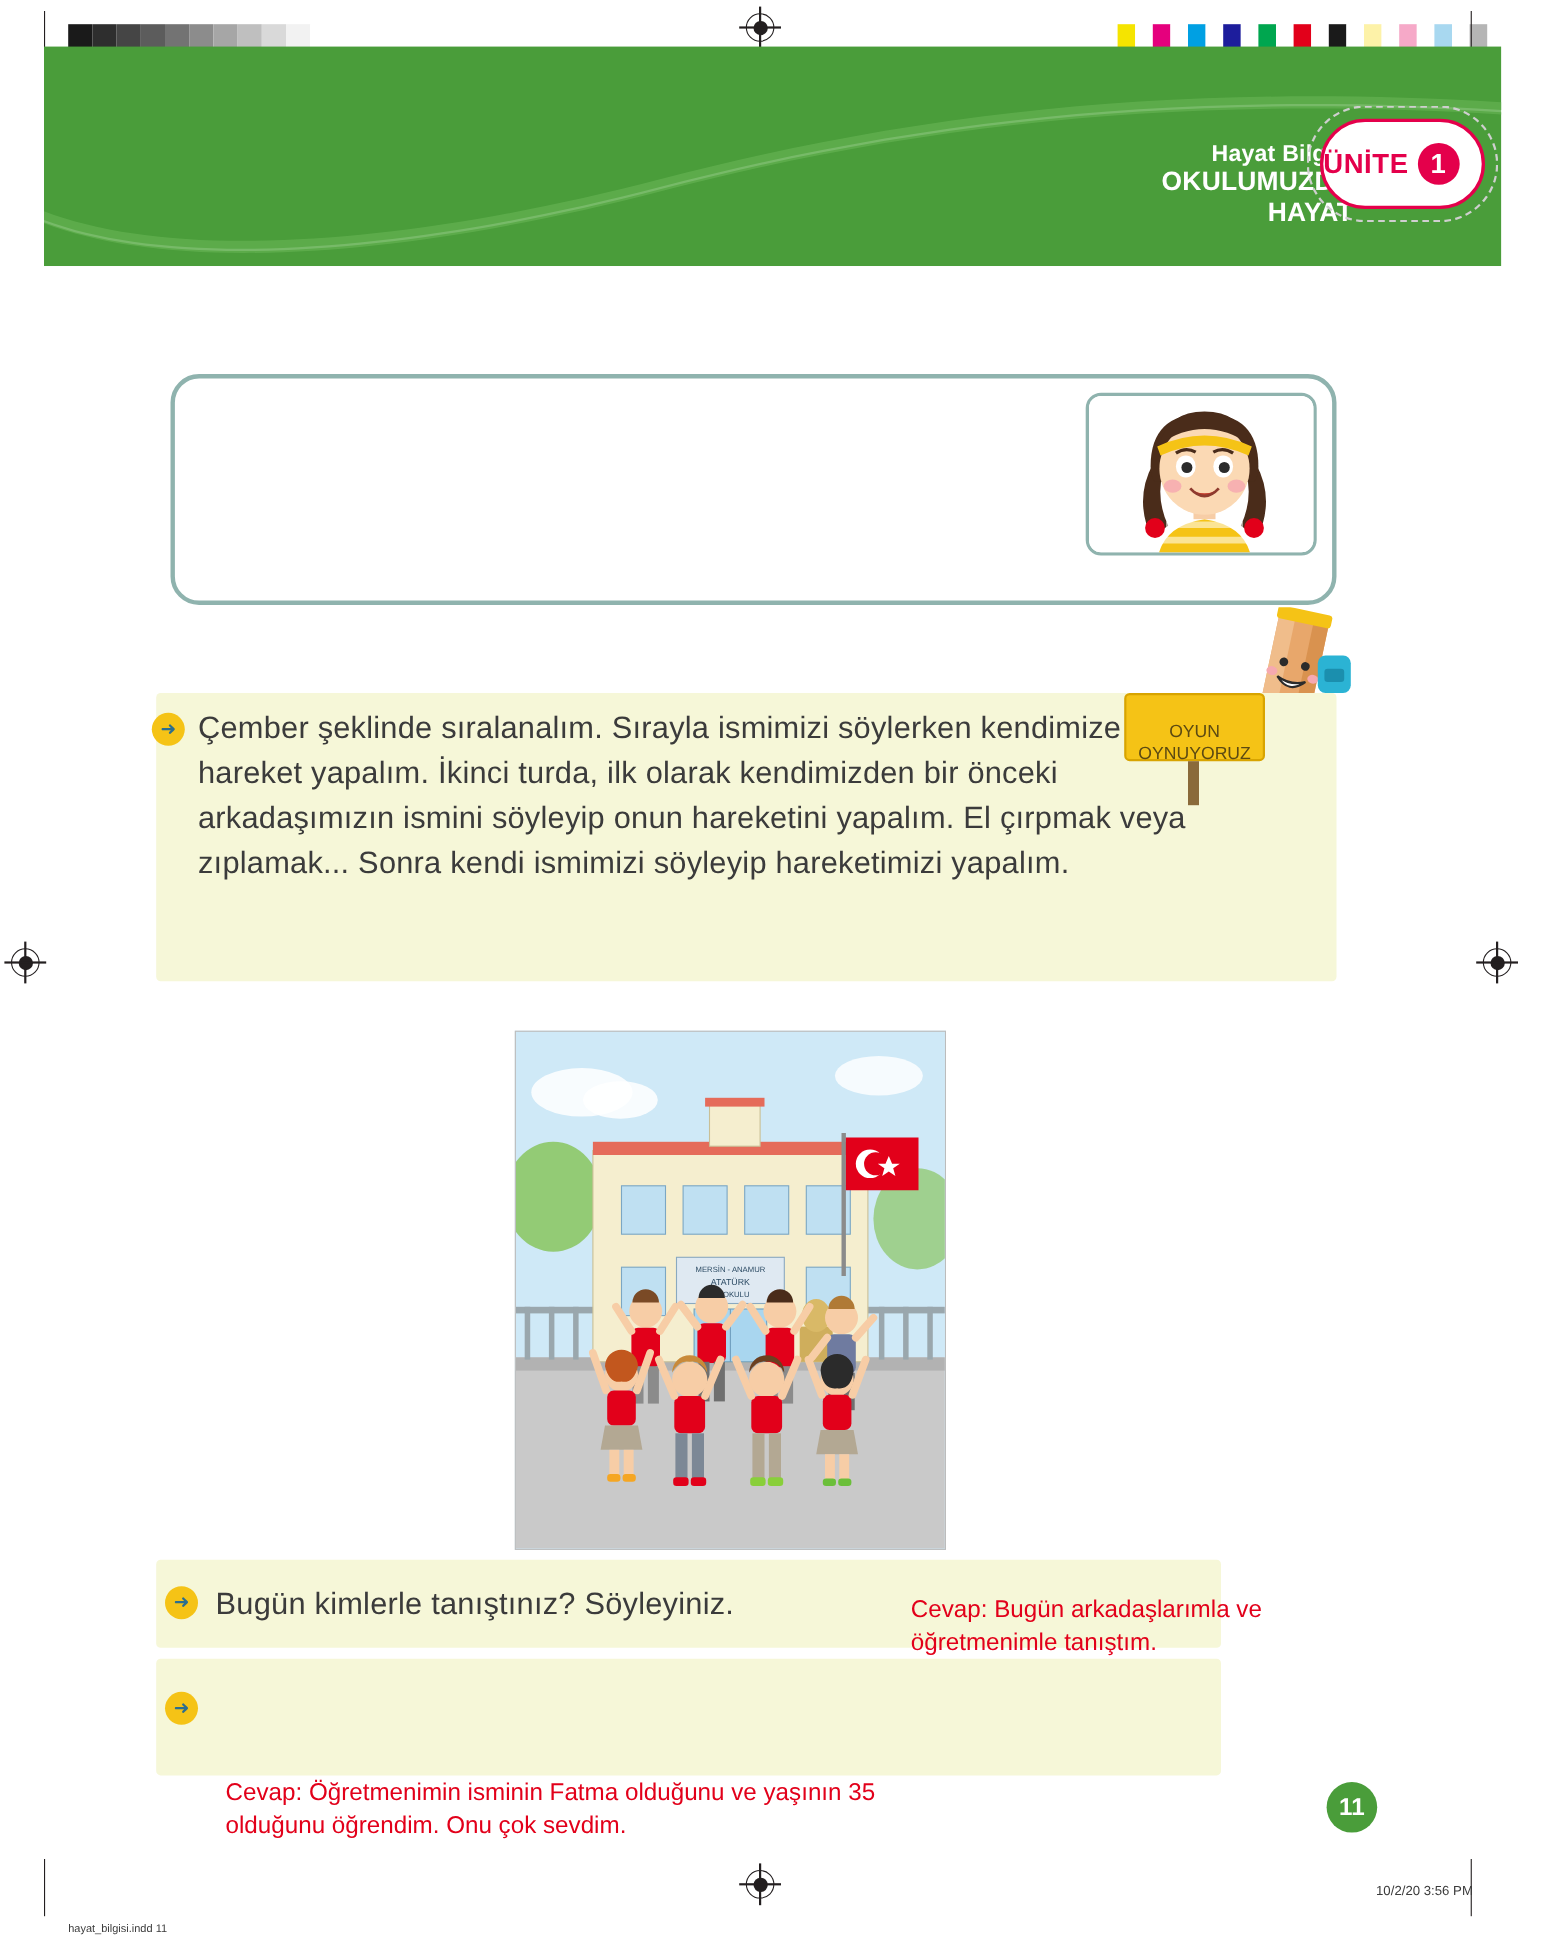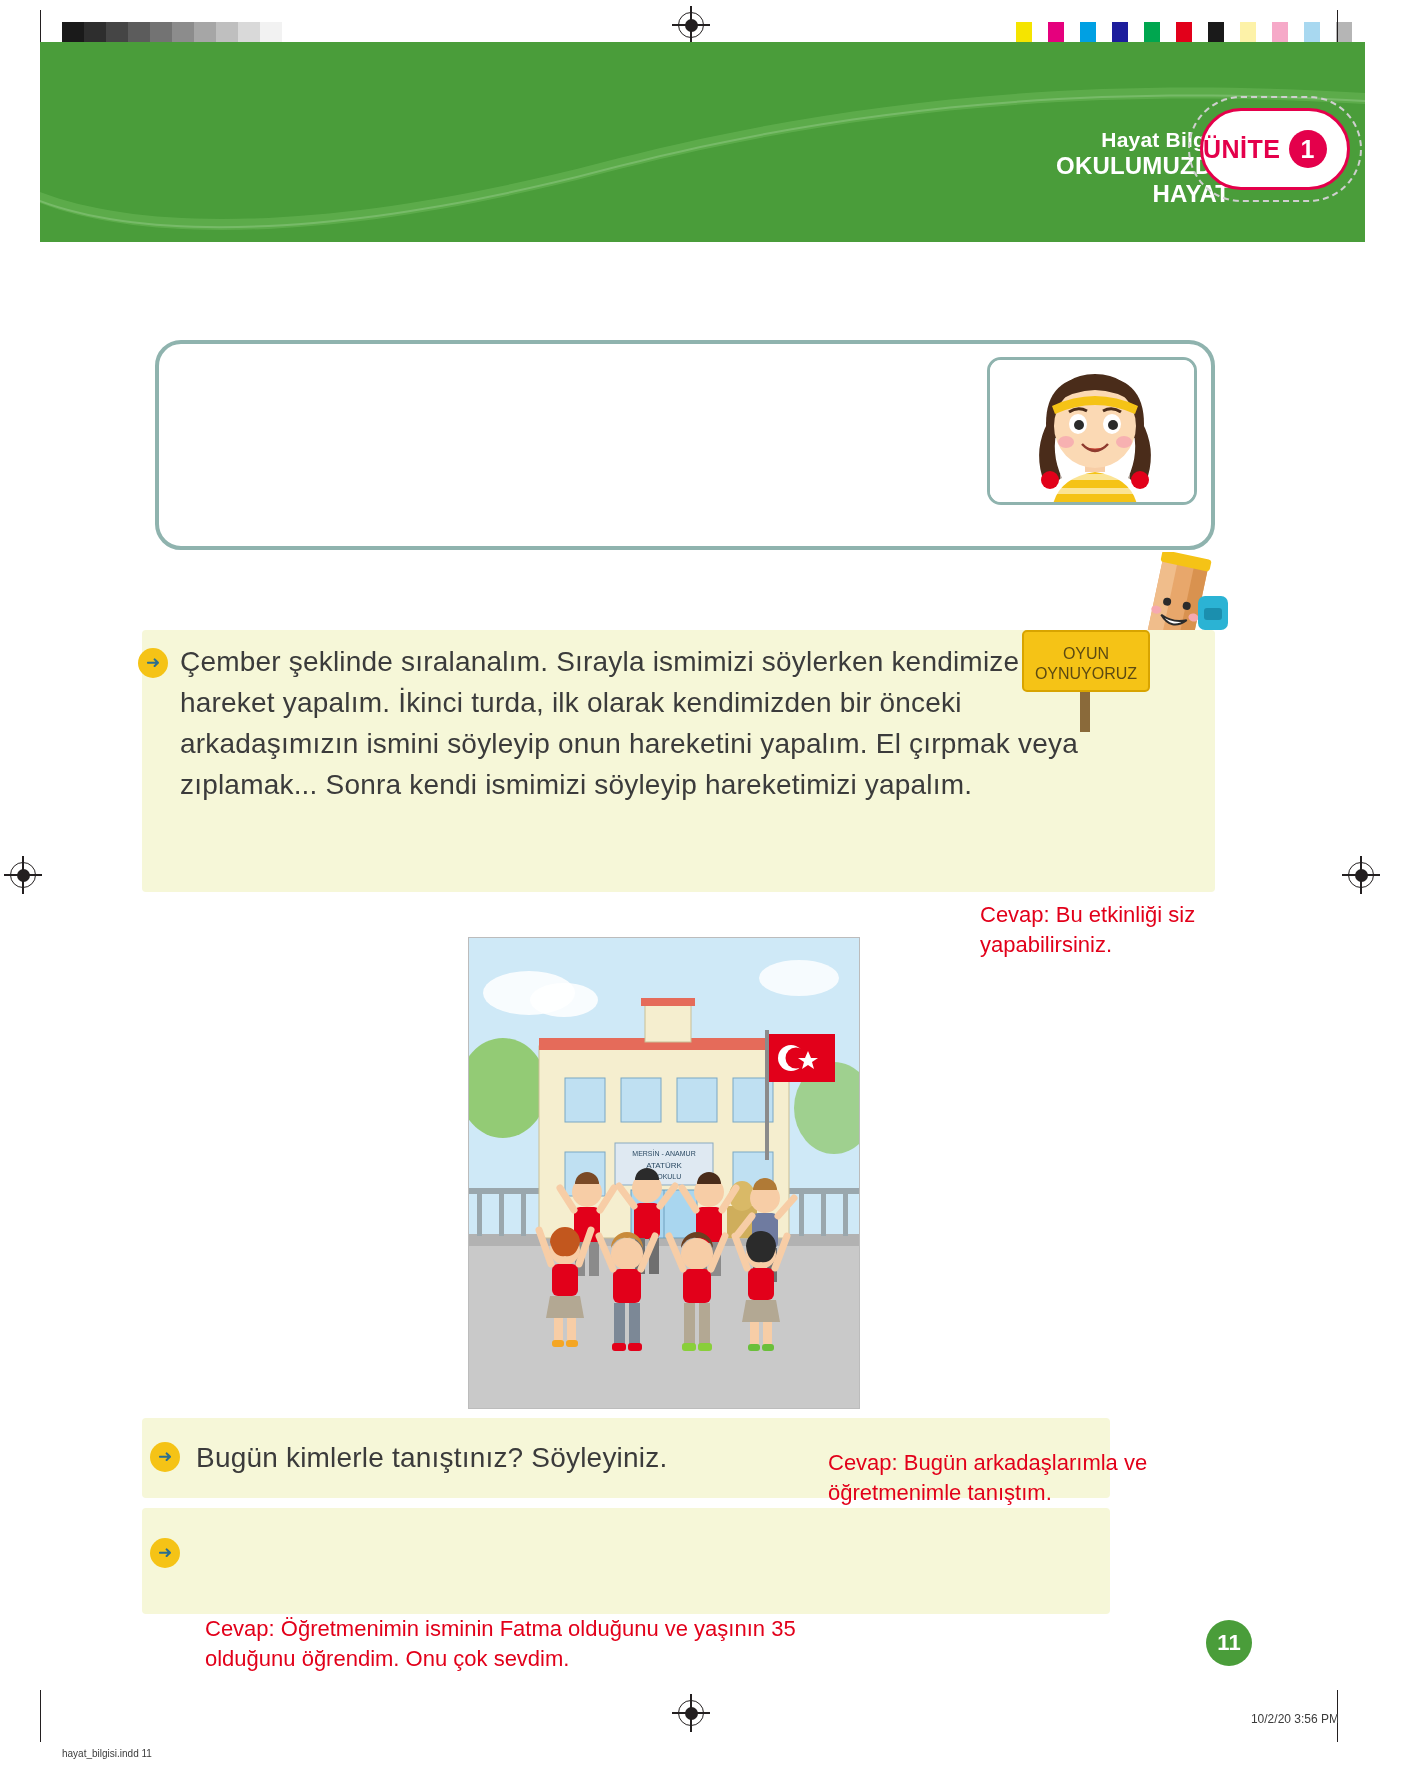--- a/index.html
+++ b/index.html
@@ -204,21 +204,21 @@
     left: 1022px; top: 630px;
     width: 128px; height: 62px;
     background: #f5c316;
     border: 2px solid #d8a400;
     border-radius: 5px;
     box-sizing: border-box;
     color: #5c4a12;
     font-size: 16px;
     text-align: center;
     line-height: 1.25;
-    padding-top: 12px;
+    padding-top: 24px;
   }
   .sign-post {
     position: absolute;
     left: 1080px; top: 692px;
     width: 10px; height: 40px;
     background: #8a6a3a;
   }
 
   
   .illus {
@@ -421,21 +421,20 @@
     <div class="bullet" style="left:-4px; top:18px;">➜</div>
     <div class="act-text" style="position:absolute; left:38px; top:12px; width:950px;">Çember şeklinde sıralanalım. Sırayla ismimizi söylerken kendimize özgü bir hareket yapalım. İkinci turda, ilk olarak kendimizden bir önceki arkadaşımızın ismini söyleyip onun hareketini yapalım. El çırpmak veya zıplamak... Sonra kendi ismimizi söyleyip hareketimizi yapalım.</div>
   </div>
 
   <div class="sign">
     <div>OYUN</div>
     <div>OYNUYORUZ</div>
   </div>
   <div class="sign-post"></div>
 
-  <div class="answer" style="left:980px; top:900px; width:310px;">Cevap: Bu etkinliği siz yapabilirsiniz.</div>
 
   <div class="illus">
     <svg viewBox="0 0 390 470" width="390" height="470">
 
       <rect x="0" y="0" width="390" height="300" fill="#cfe9f7"></rect>
 
       <ellipse cx="60" cy="55" rx="46" ry="22" fill="#ffffff" opacity=".85"></ellipse>
       <ellipse cx="95" cy="62" rx="34" ry="17" fill="#ffffff" opacity=".85"></ellipse>
       <ellipse cx="330" cy="40" rx="40" ry="18" fill="#ffffff" opacity=".8"></ellipse>
 

